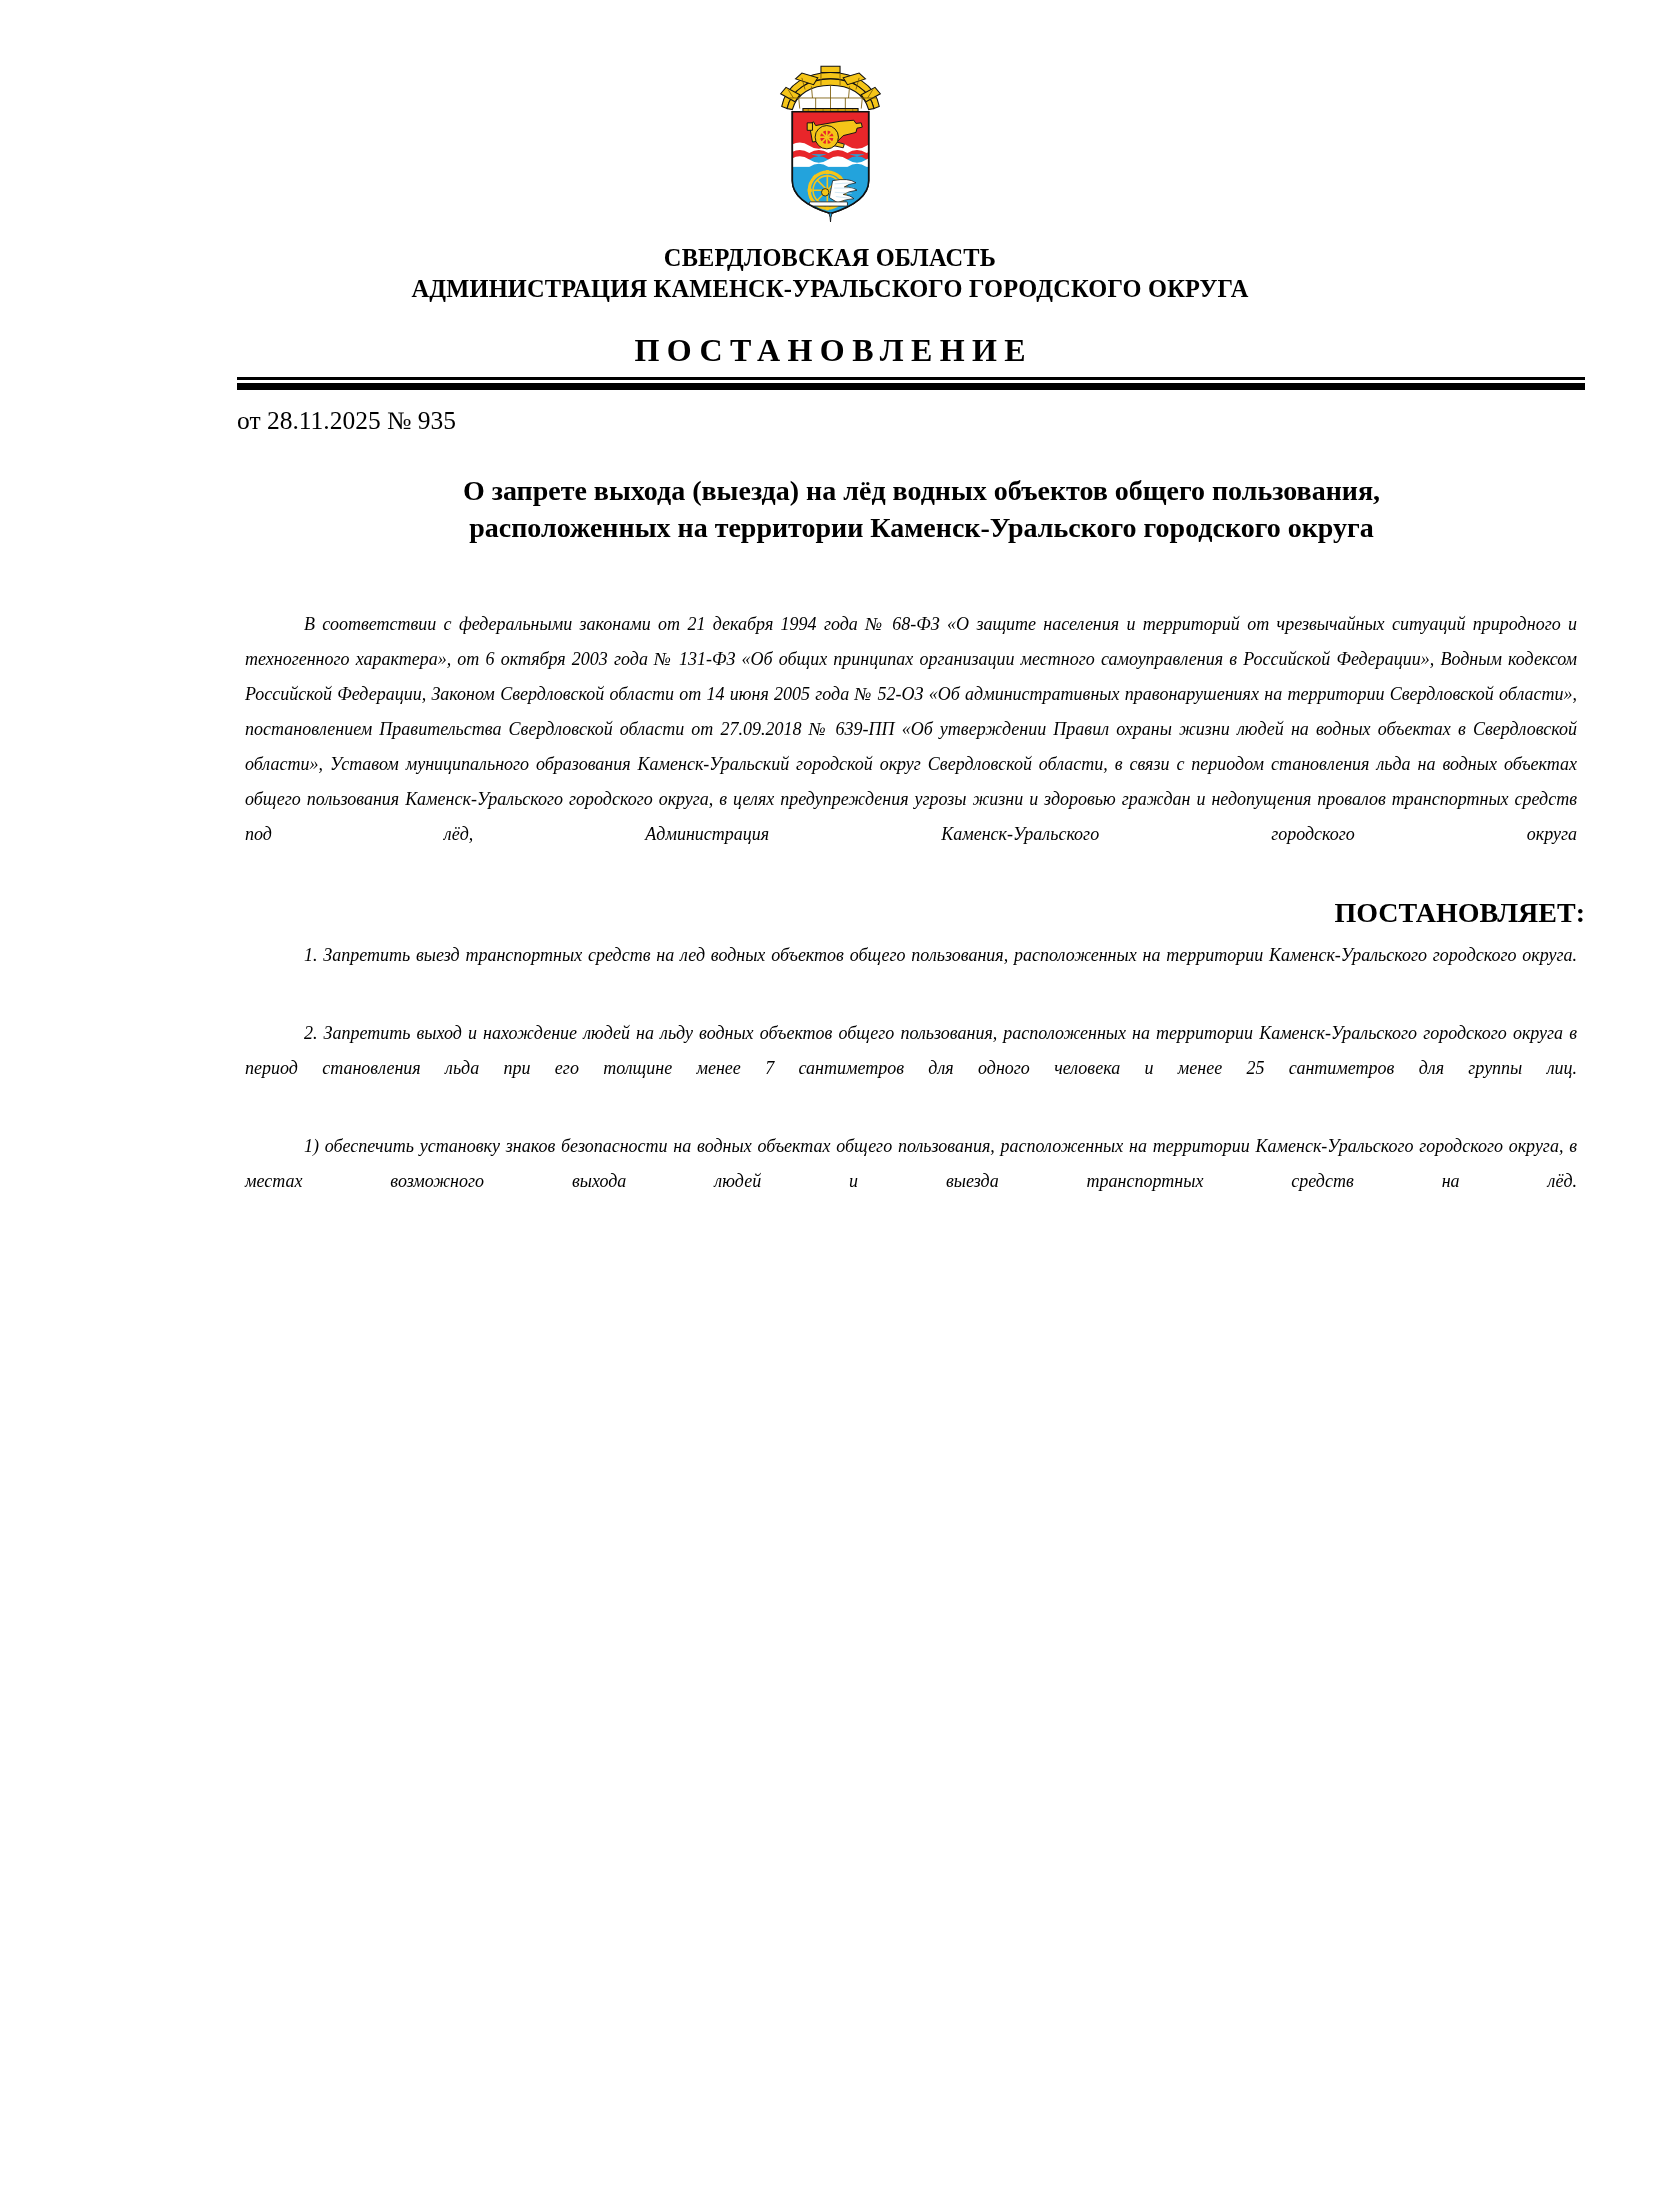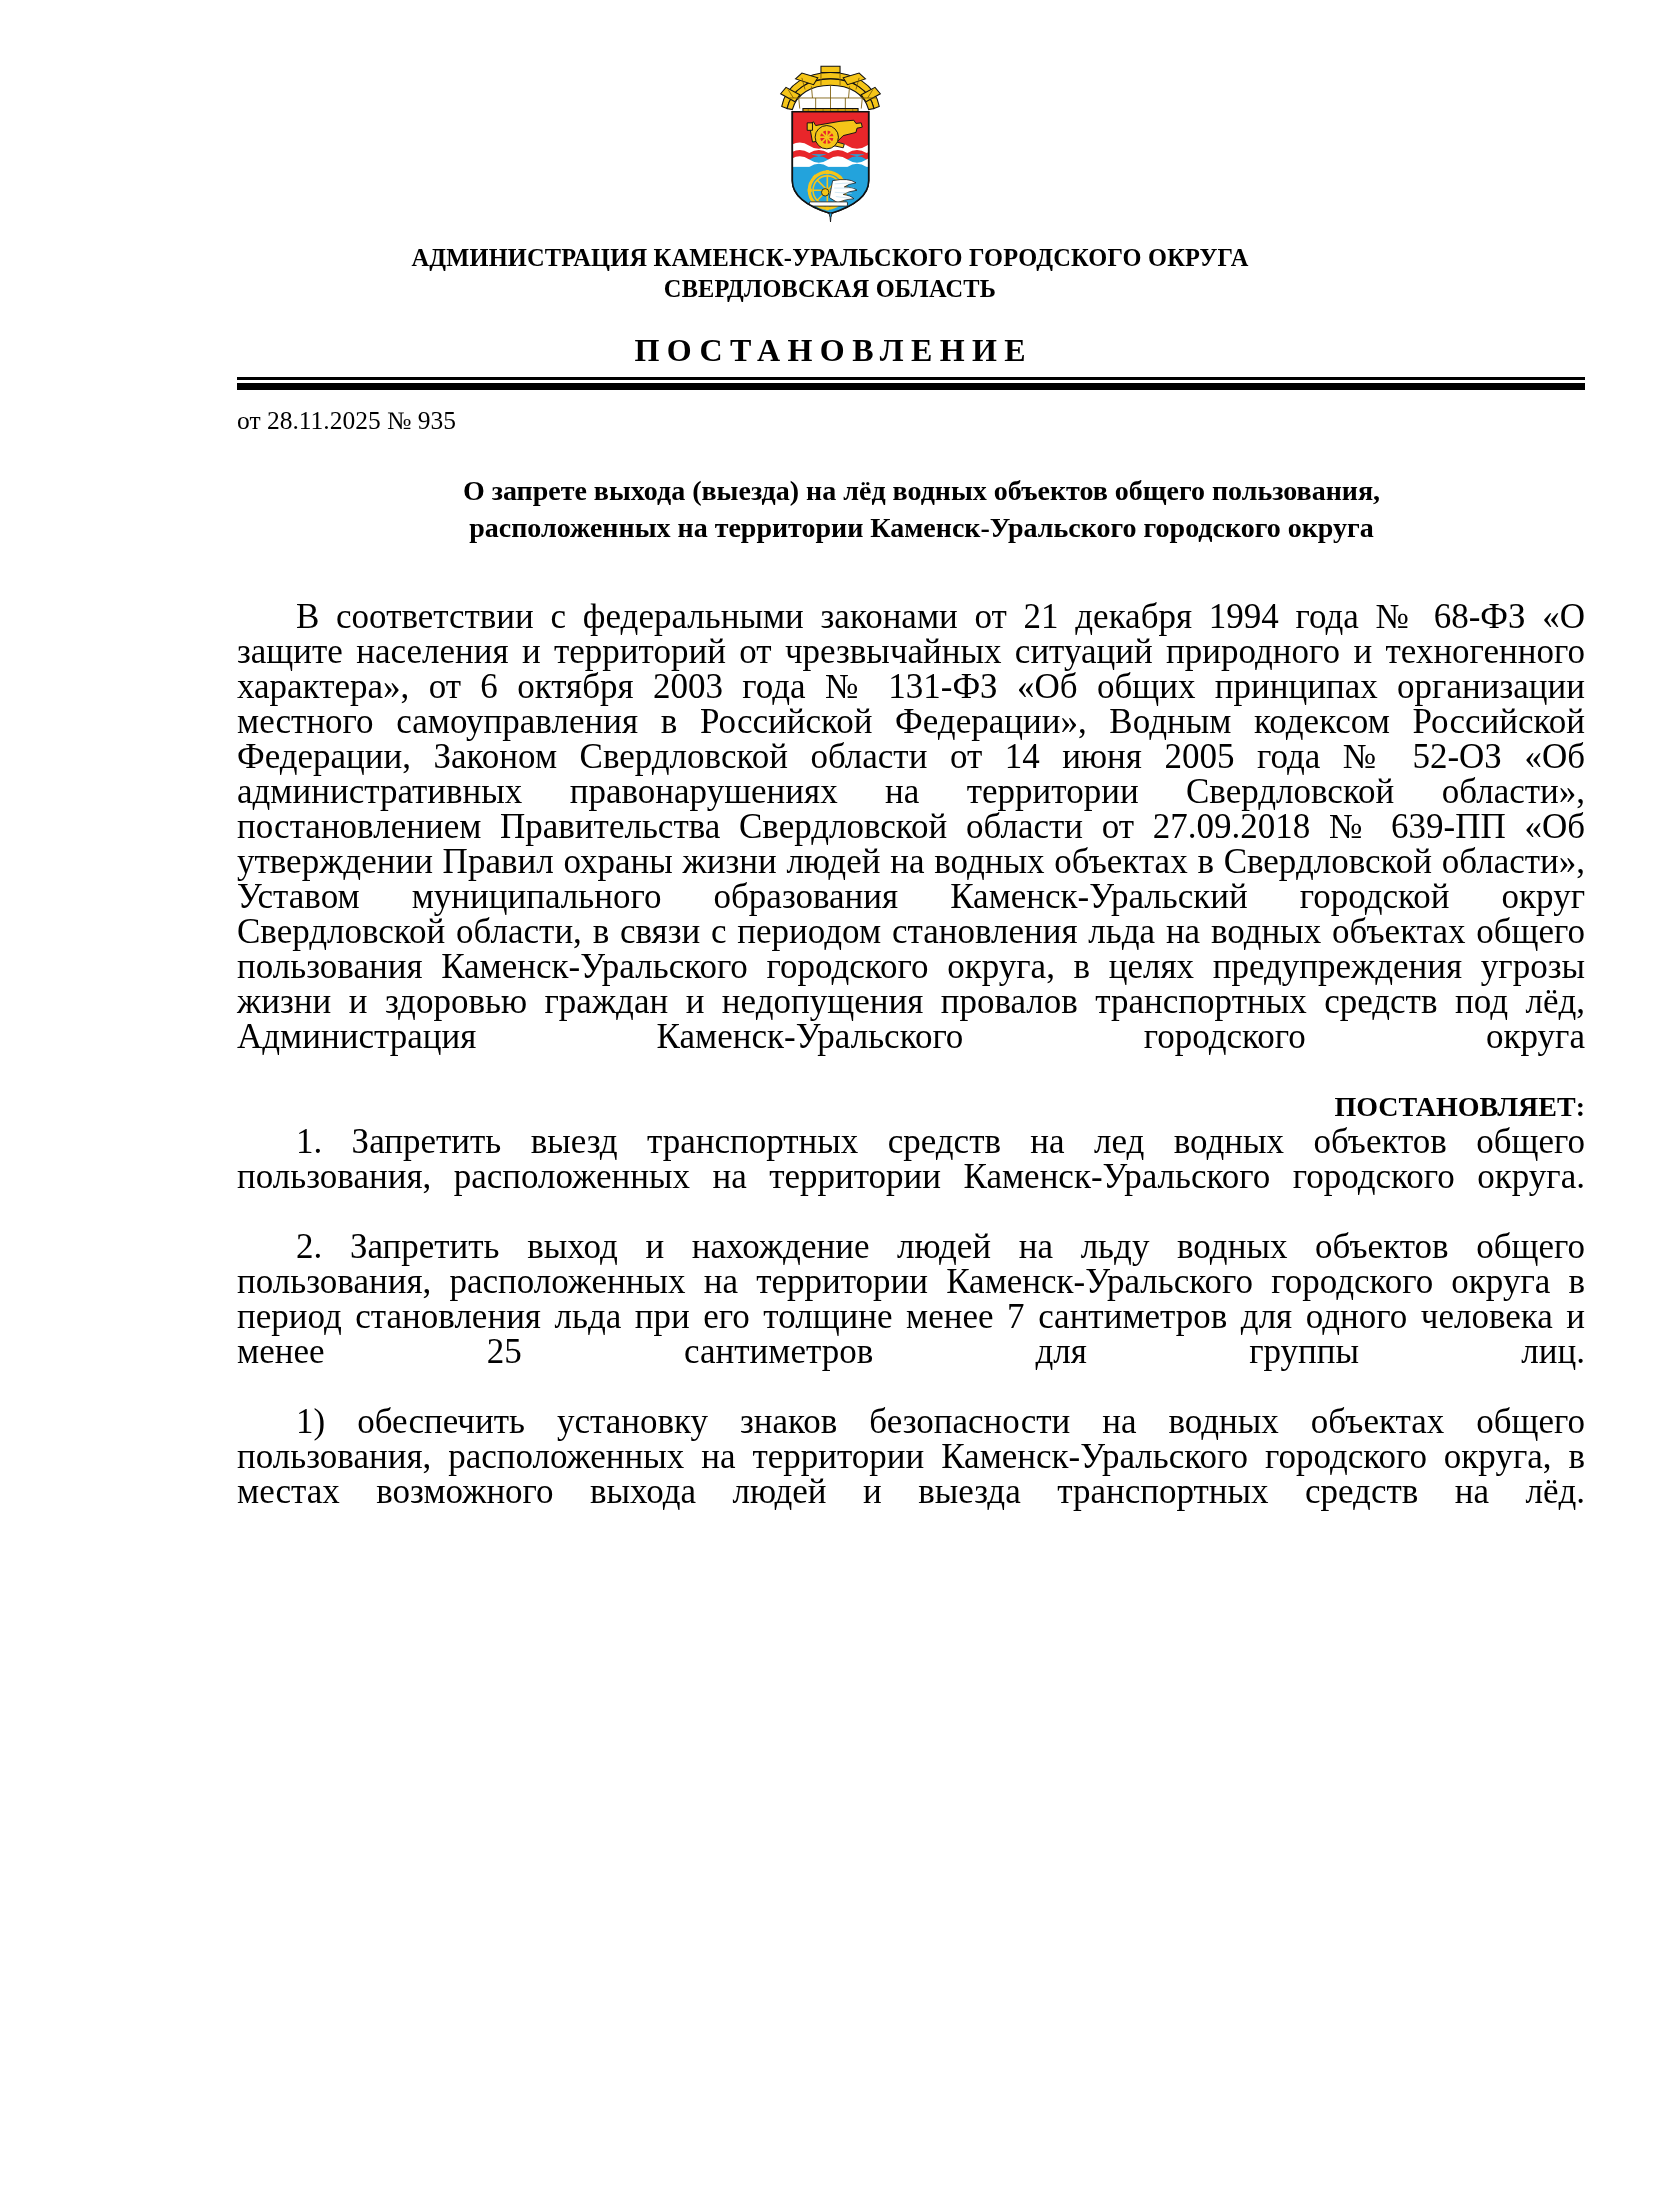--- a/index.html
+++ b/index.html
@@ -103,27 +103,28 @@
     text-align: center;
     margin: 12px auto;
     width: 1094px;
     padding-left: 21px;
     box-sizing: border-box;
   }
 
   .gap-after-title { height: 41px; }
 
   p.just {
-    margin: 0;
+    margin: 8px;
     text-align: justify;
     text-justify: inter-word;
     text-indent: 59px;
-    font-size: 35px;
+    font-size: 18px;
     line-height: 35px;
     hyphens: none;
+    font-style: italic;
   }
 
   .resolves {
     font-weight: bold;
     font-size: 28px;
     line-height: 35px;
     margin: 0;
     text-align: right;
   }
 
@@ -254,22 +255,22 @@
         </g>
 
         <path d="M42 92 H186 V222 C186 252, 152 272, 114 284 C76 272, 42 252, 42 222 Z" fill="none" stroke="#111" stroke-width="3"></path>
 
         <path d="M111 283 q3 9 3 17 q0 -8 3 -17 z" fill="#23A3DC" stroke="#111" stroke-width="1.6"></path>
       </g>
     </svg>
   </div>
 
   <div class="header">
+    <div class="org-line">СВЕРДЛОВСКАЯ ОБЛАСТЬ</div>
     <div class="org-line">АДМИНИСТРАЦИЯ КАМЕНСК-УРАЛЬСКОГО ГОРОДСКОГО ОКРУГА</div>
-    <div class="org-line">СВЕРДЛОВСКАЯ ОБЛАСТЬ</div>
     <div class="doc-kind">ПОСТАНОВЛЕНИЕ</div>
   </div>
 
   <div class="divider">
     <div class="rule-thin"></div>
     <div class="rule-gap"></div>
     <div class="rule-thick"></div>
   </div>
 
   <div class="body-area">

